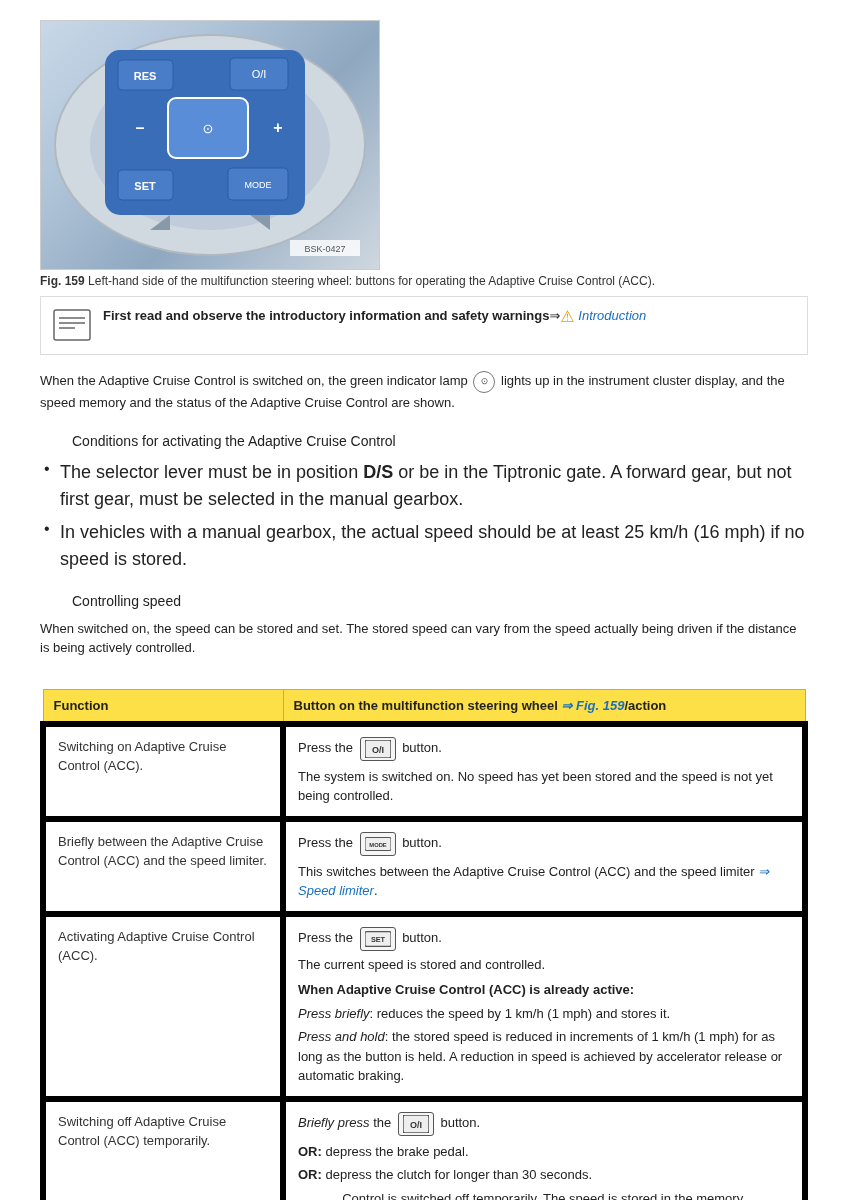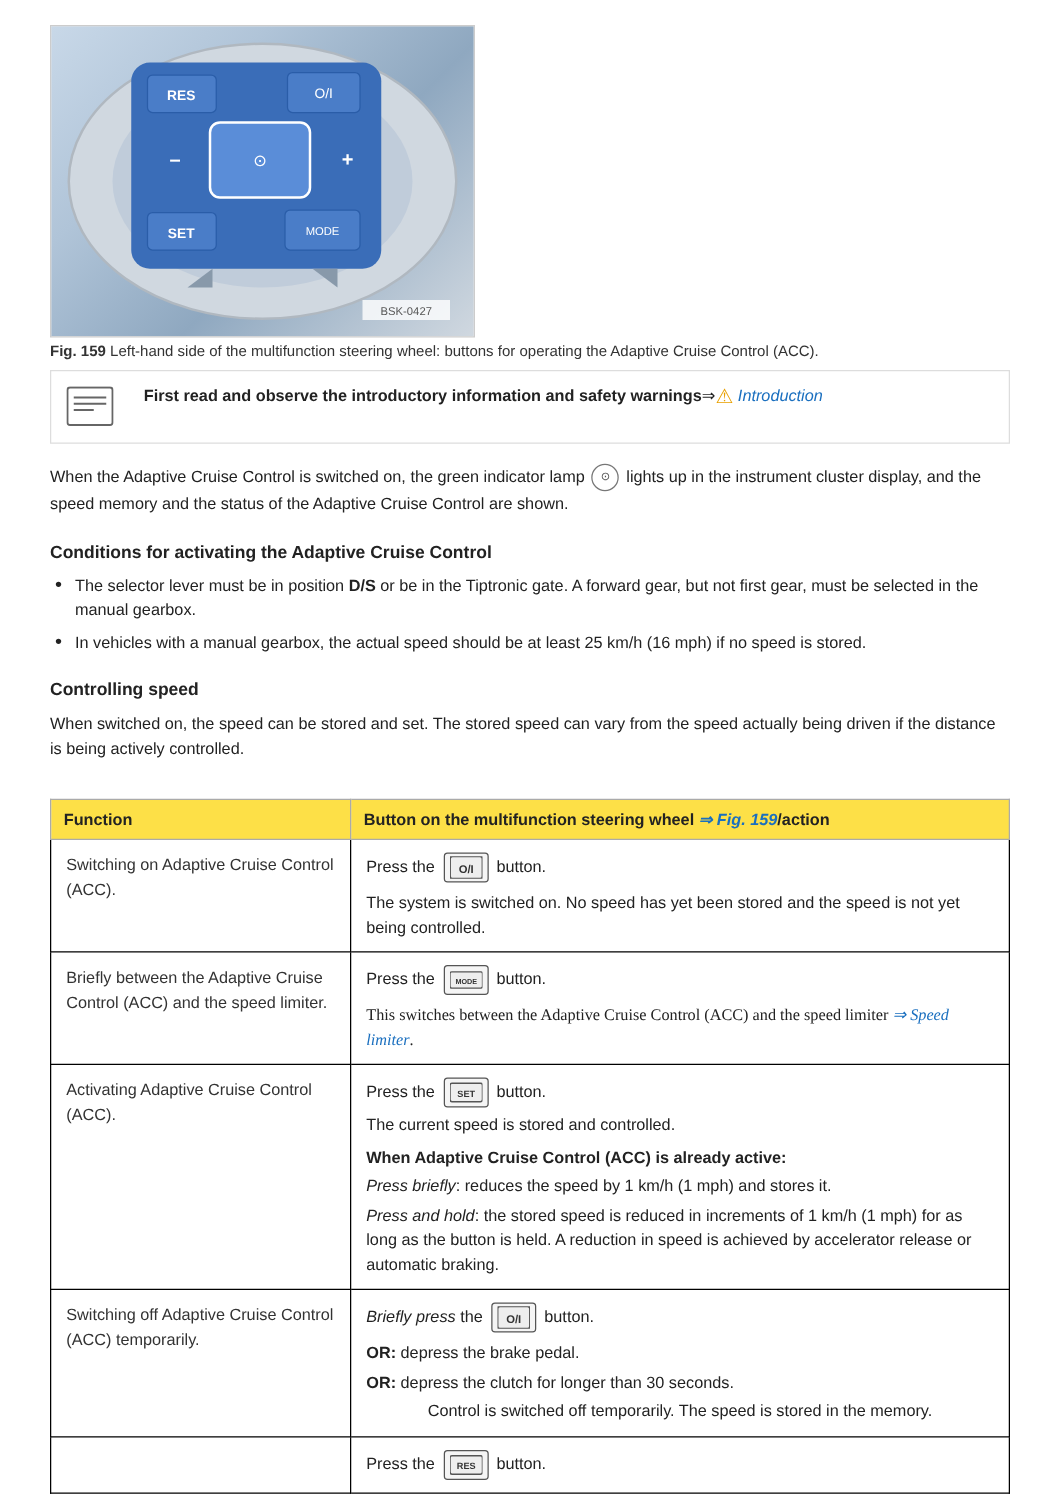--- a/index.html
+++ b/index.html
@@ -38,21 +38,21 @@
       font-weight: bold;
     }
 
     
     .info-box {
       display: flex;
       align-items: flex-start;
       border: 1px solid #ddd;
       padding: 10px 12px;
       margin-bottom: 16px;
-      gap: 24px;
+      gap: 12px;
     }
     .info-text {
       font-size: 13px;
     }
     .info-text strong {
       font-weight: bold;
     }
     .info-link {
       color: #1a6fbf;
       font-style: italic;
@@ -62,37 +62,38 @@
     
     .main-description {
       font-size: 13px;
       margin-bottom: 20px;
       line-height: 1.5;
     }
 
     
     .section-heading {
       font-size: 14px;
-      font-weight: bold;
+      font-weight: normal;
       margin-bottom: 10px;
       margin-top: 4px;
+      margin-left: 32px;
     }
 
     
     .bullet-list {
       list-style: none;
       margin-bottom: 20px;
       padding-left: 0;
     }
     .bullet-list li {
       padding-left: 20px;
       position: relative;
       margin-bottom: 6px;
       line-height: 1.5;
-      font-size: 13px;
+      font-size: 18px;
     }
     .bullet-list li::before {
       content: '•';
       position: absolute;
       left: 4px;
       top: 0;
       font-size: 16px;
       line-height: 1.3;
     }
     .bold-inline {
@@ -119,21 +120,21 @@
       text-align: left;
       font-size: 13px;
       font-weight: bold;
     }
     .func-table th .fig-ref {
       color: #1a6fbf;
       font-style: italic;
       font-weight: bold;
     }
     .func-table td {
-      border: 1px solid #000000;
+      border: 6px solid #000000;
       padding: 10px 12px;
       vertical-align: top;
       font-size: 13px;
       line-height: 1.5;
     }
     .func-table td.func-name {
       width: 240px;
       color: #333;
     }
     .func-table td.func-action {
@@ -269,21 +270,21 @@
 
     <tr>
       <td class="func-name">Briefly between the Adaptive Cruise Control (ACC) and the speed limiter.</td>
       <td class="func-action">
         <p>Press the <span class="svg-btn">
           <svg width="36" height="18" viewBox="0 0 36 18">
             <rect x="0" y="0" width="36" height="18" rx="2" fill="#eee" stroke="#555" stroke-width="1.5"></rect>
             <text x="18" y="13" text-anchor="middle" font-size="8" fill="#333" font-weight="bold">MODE</text>
           </svg>
         </span> button.</p>
-        <p style="margin-top:6px;font-family:Liberation Serif, serif;">This switches between the Adaptive Cruise Control (ACC) and the speed limiter <a class="speed-link" href="#">⇒ Speed limiter</a>.</p>
+        <p style="margin-top:6px;">This switches between the Adaptive Cruise Control (ACC) and the speed limiter <a class="speed-link" href="#">⇒ Speed limiter</a>.</p>
       </td>
     </tr>
 
     <tr>
       <td class="func-name">Activating Adaptive Cruise Control (ACC).</td>
       <td class="func-action">
         <p>Press the <span class="svg-btn">
           <svg width="32" height="18" viewBox="0 0 32 18">
             <rect x="0" y="0" width="32" height="18" rx="2" fill="#eee" stroke="#555" stroke-width="1.5"></rect>
             <text x="16" y="13" text-anchor="middle" font-size="9" fill="#333" font-weight="bold">SET</text>

